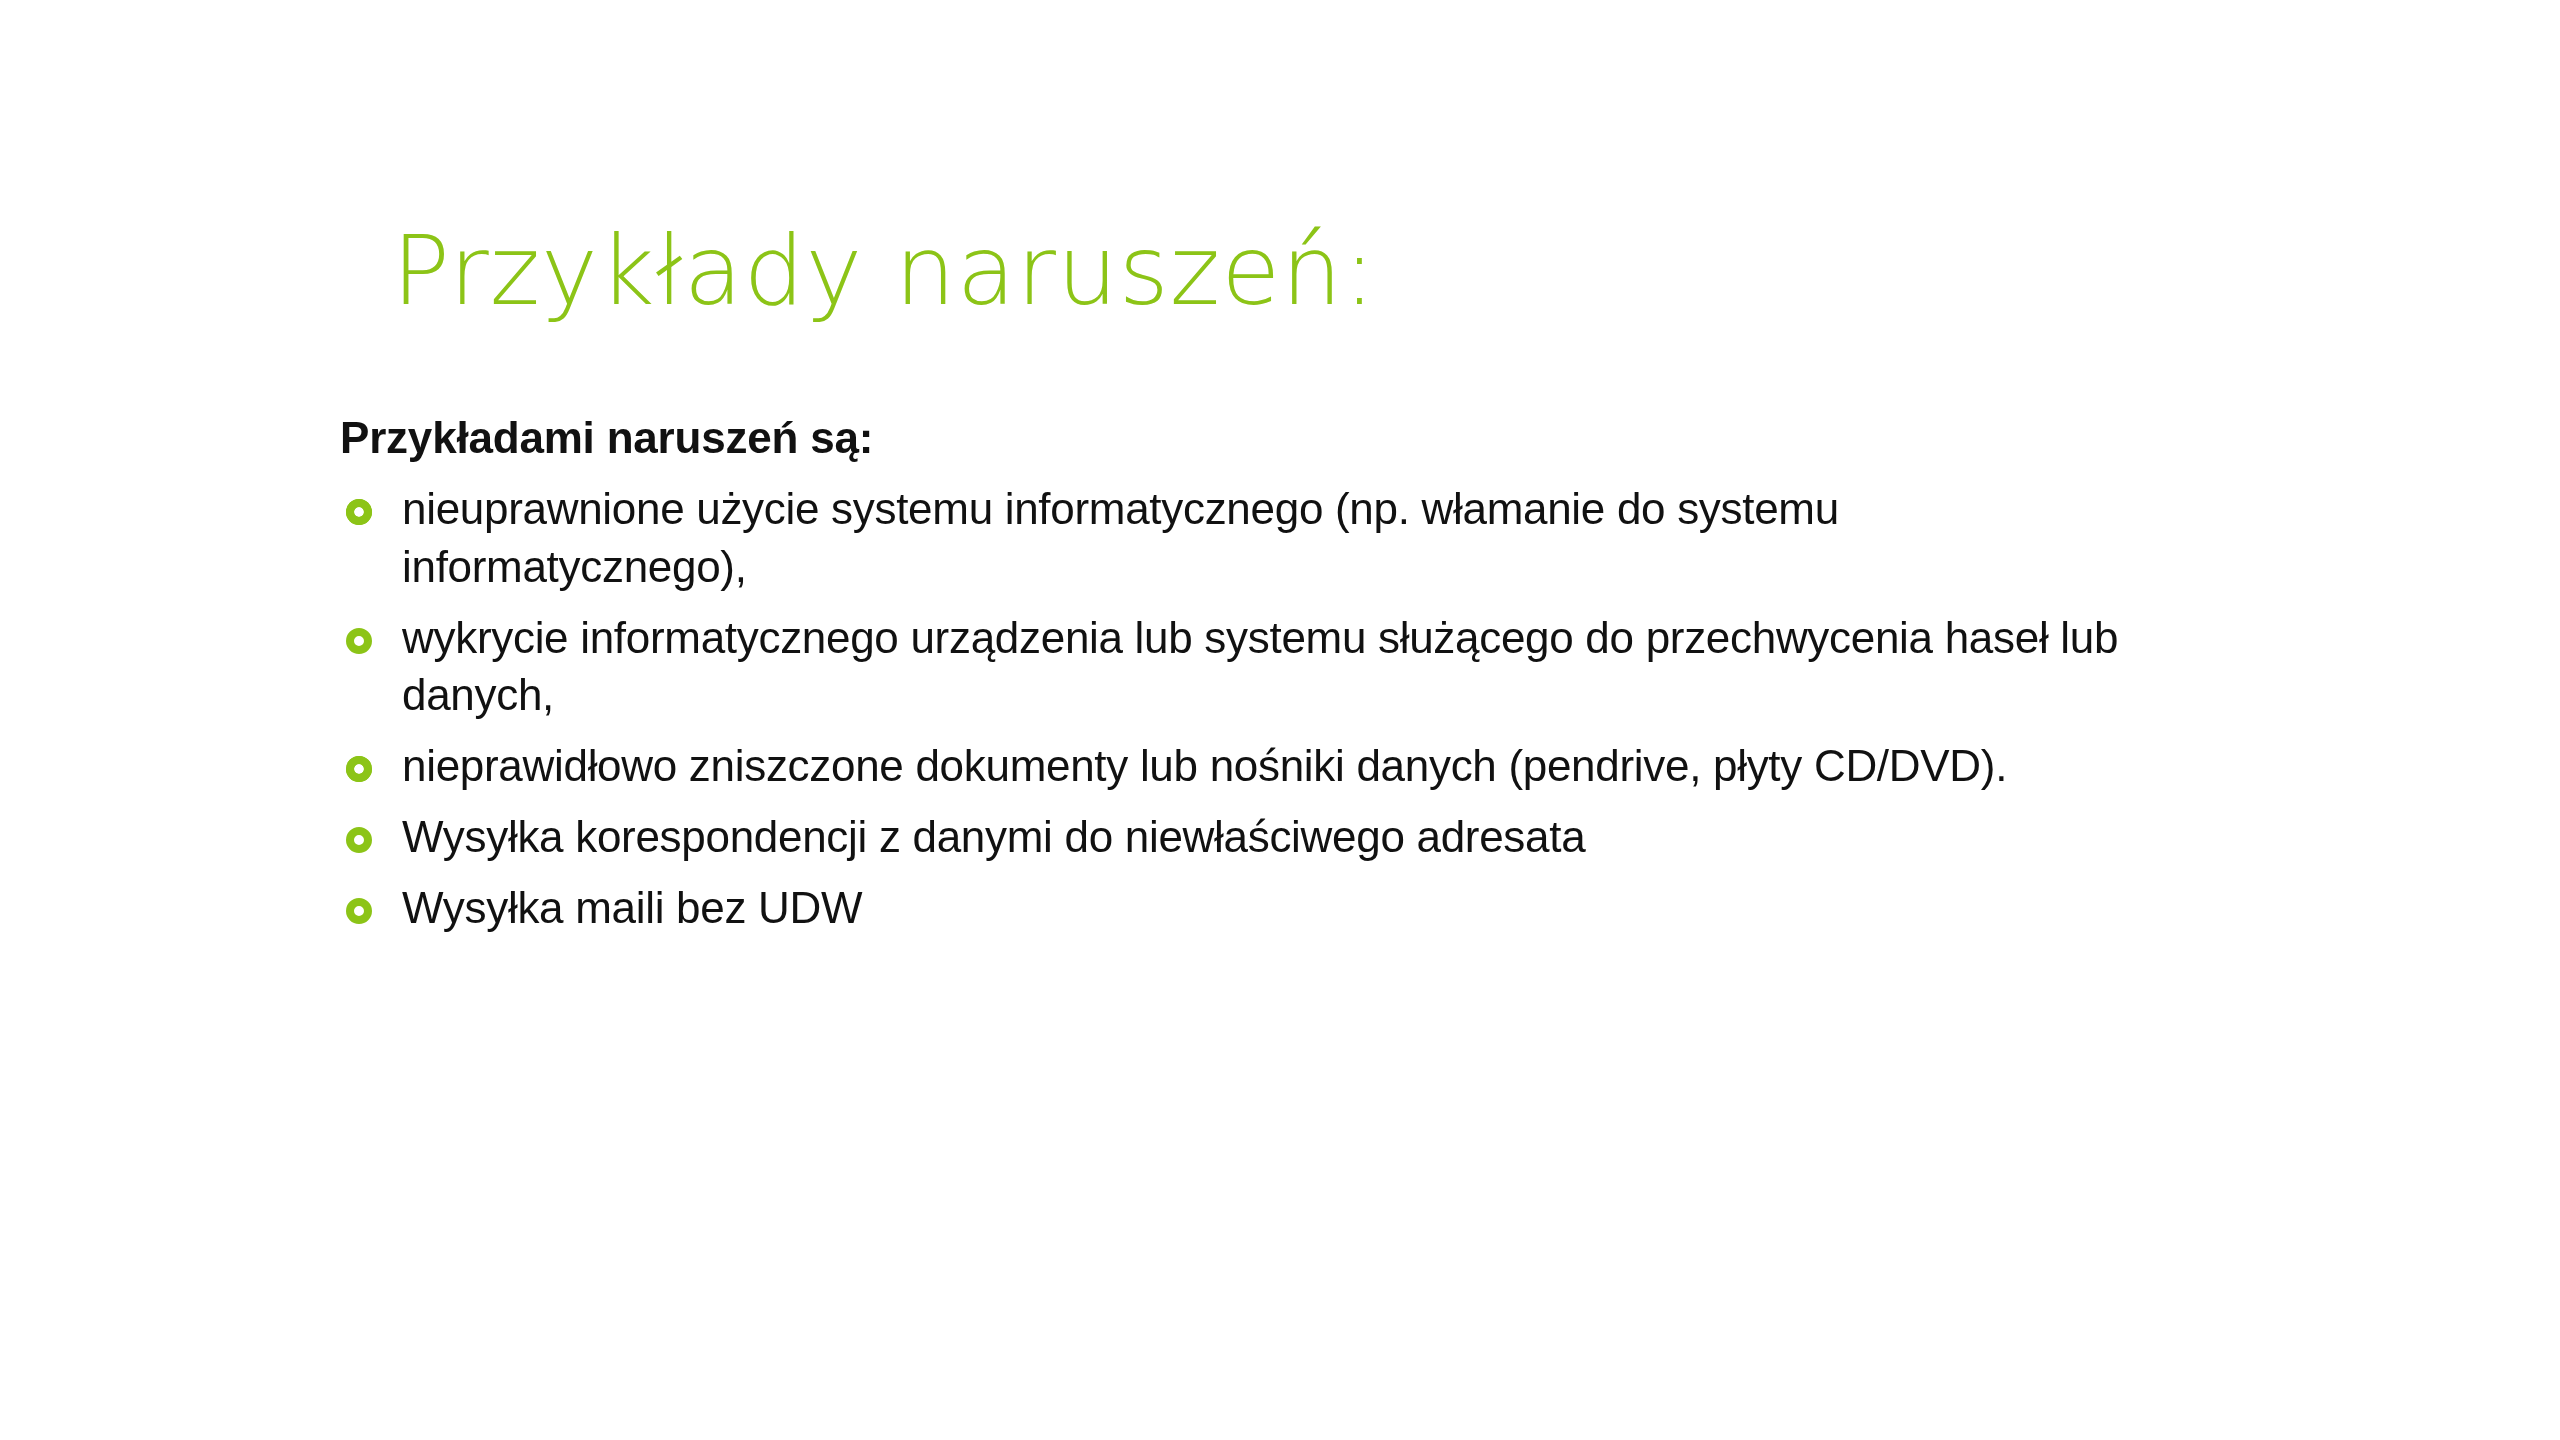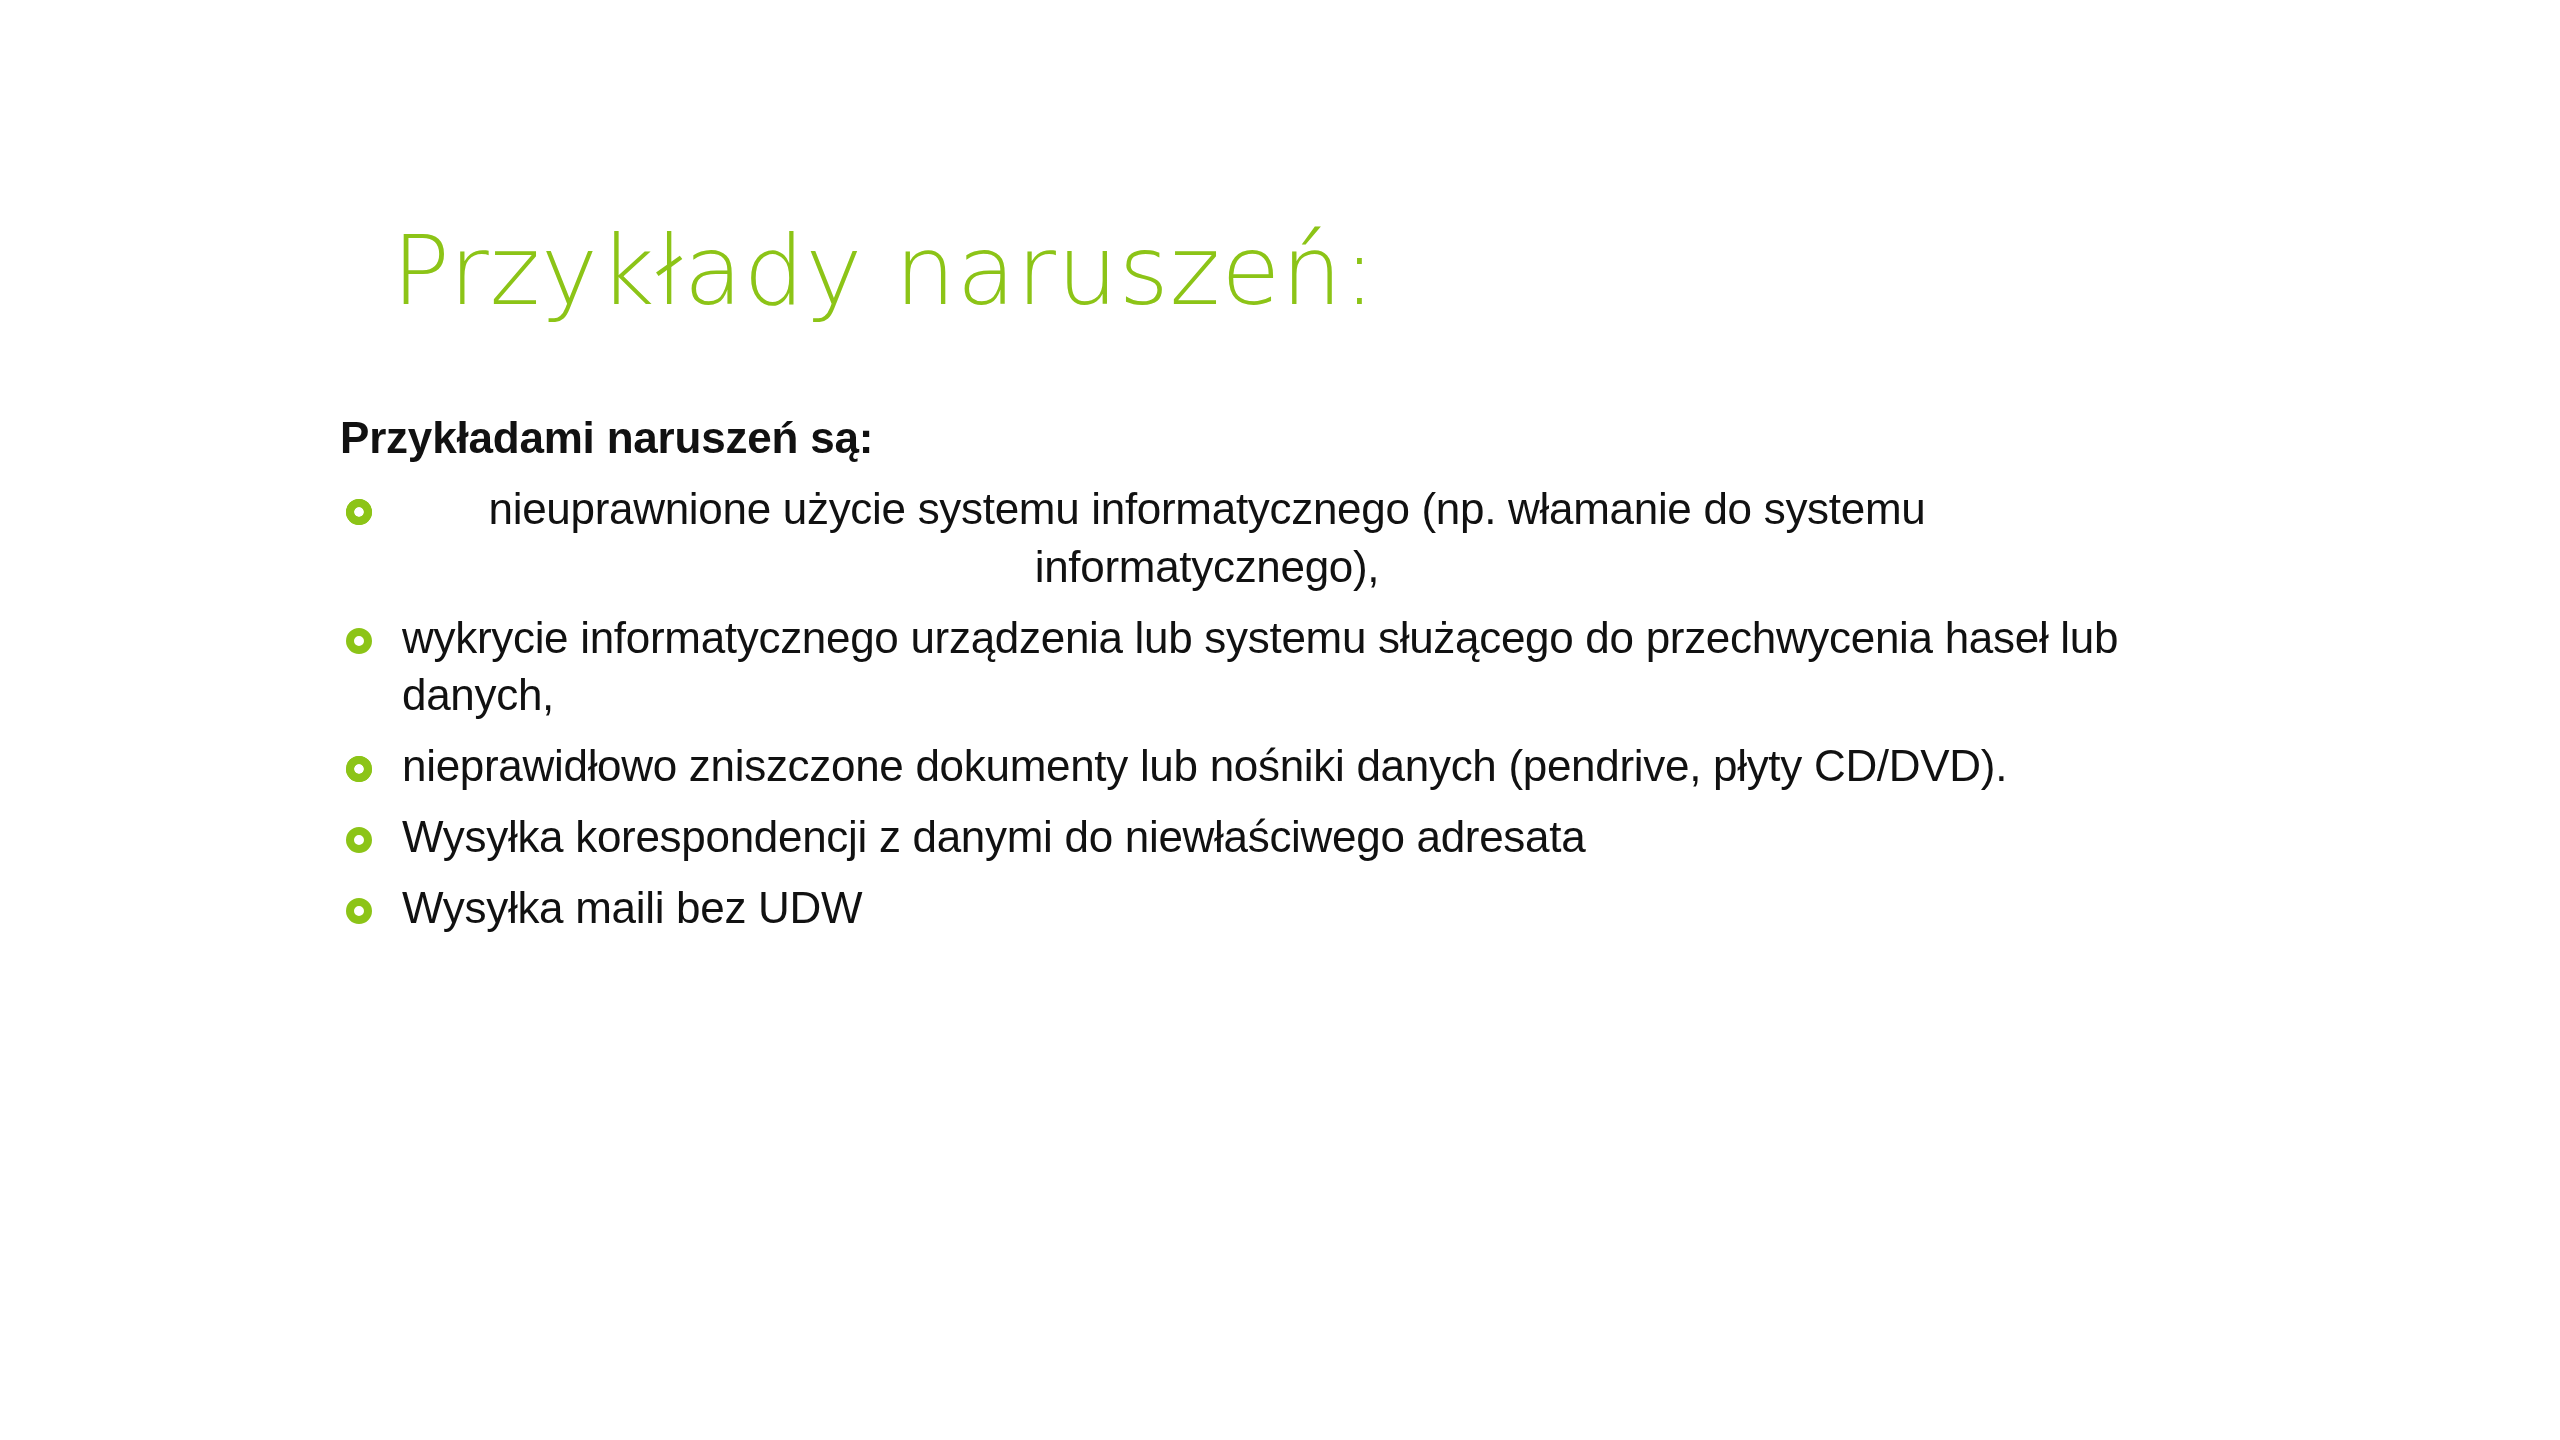--- a/index.html
+++ b/index.html
@@ -88,21 +88,21 @@
     border: 8px solid #8CC417;
     box-sizing: border-box;
   }
 
   .bullet-text {
     display: block;
   }
 
   
   .w-a { max-width: 1710px; }
-  .w-b { max-width: 1610px; text-align: center; }
+  .w-b { max-width: 1610px; }
   .w-c { max-width: 1730px; }
   .w-d { max-width: 1800px; }
   .w-e { max-width: 1980px; }
 </style>
 </head>
 <body>
 
 <div class="slide">
 
   <h1 class="slide-title">Przykłady naruszeń:</h1>

